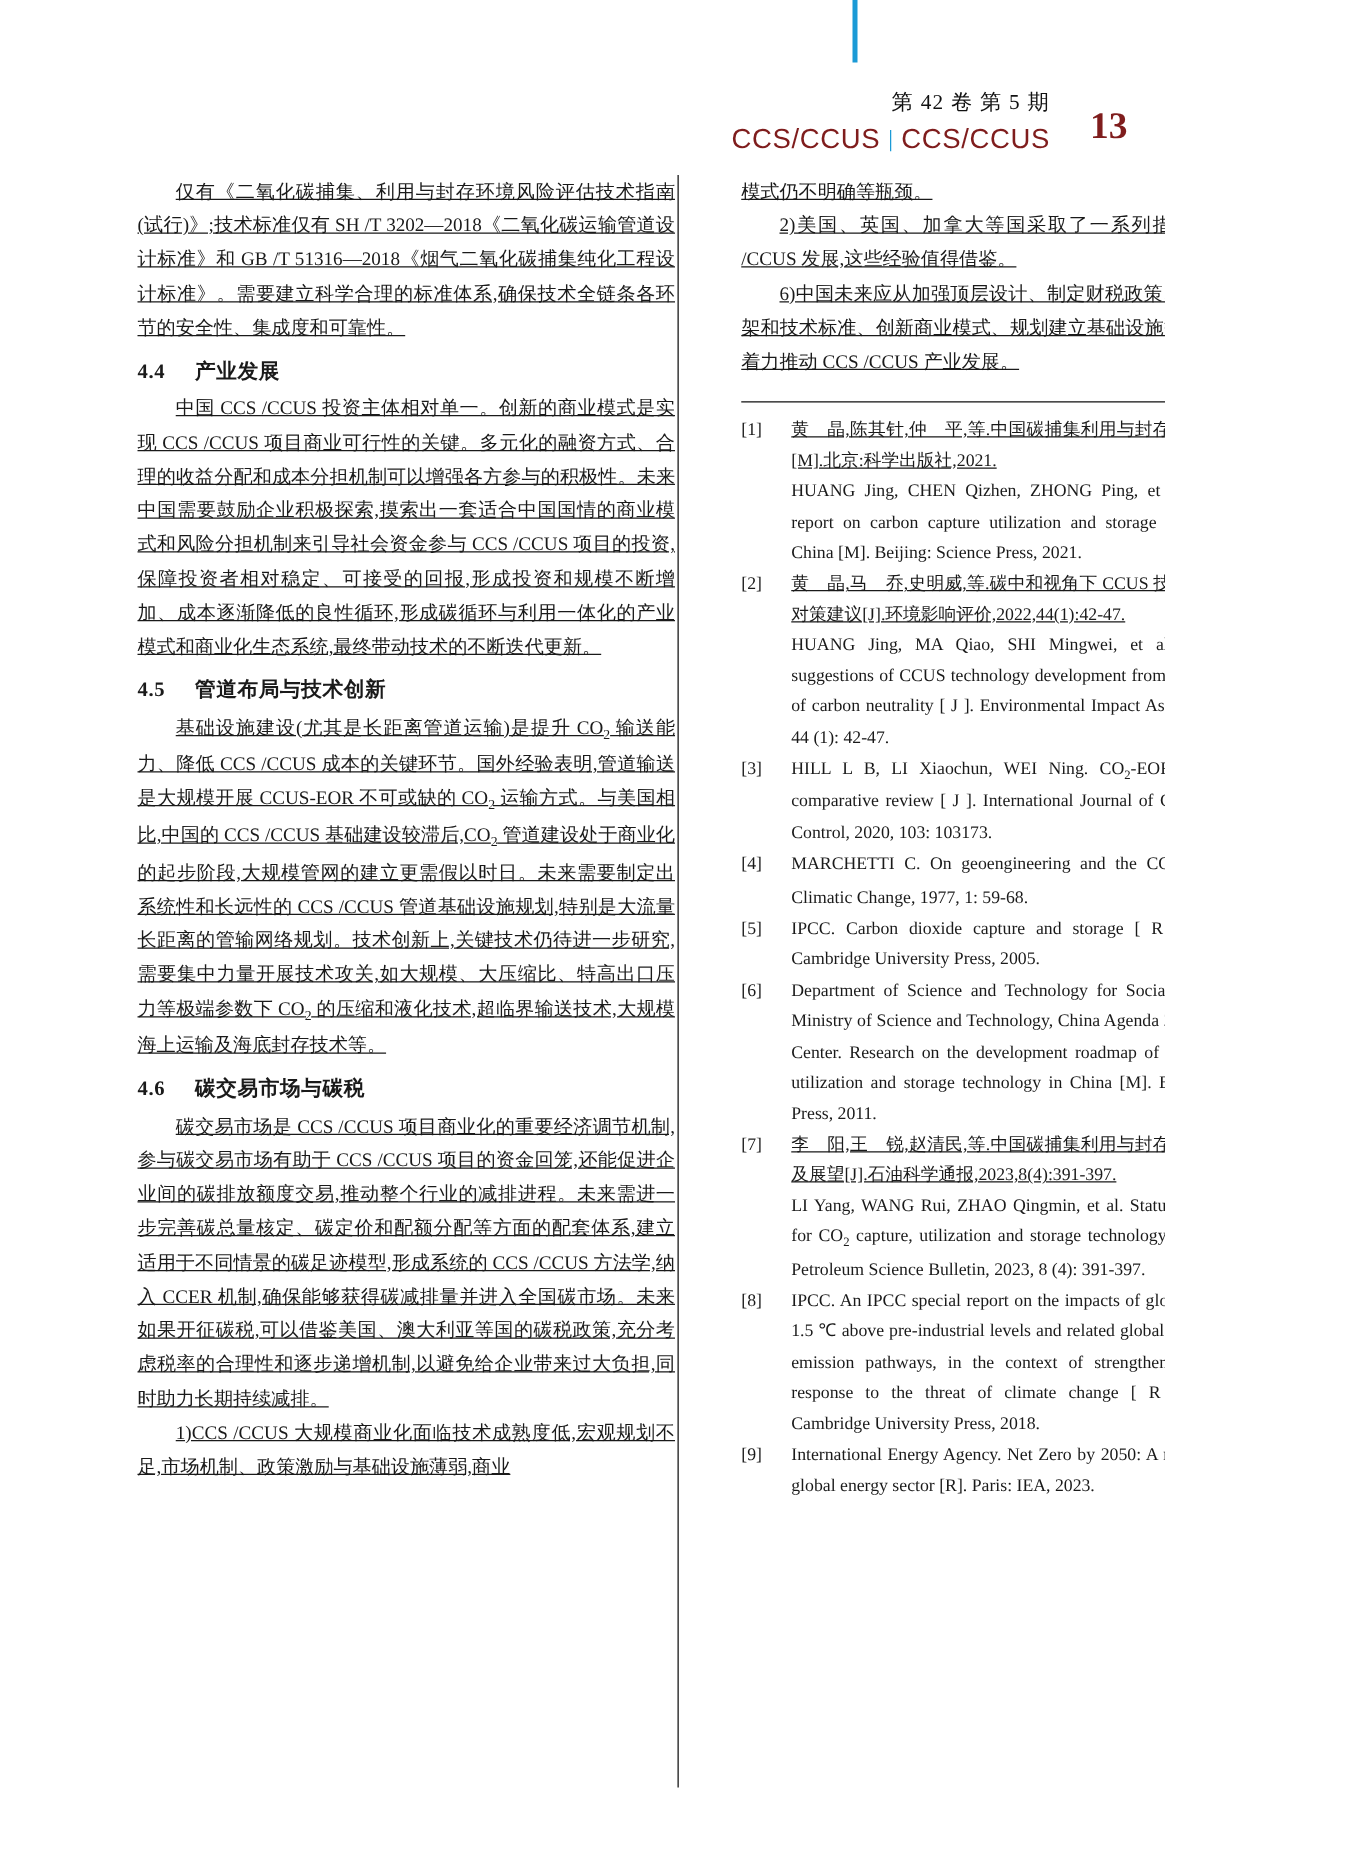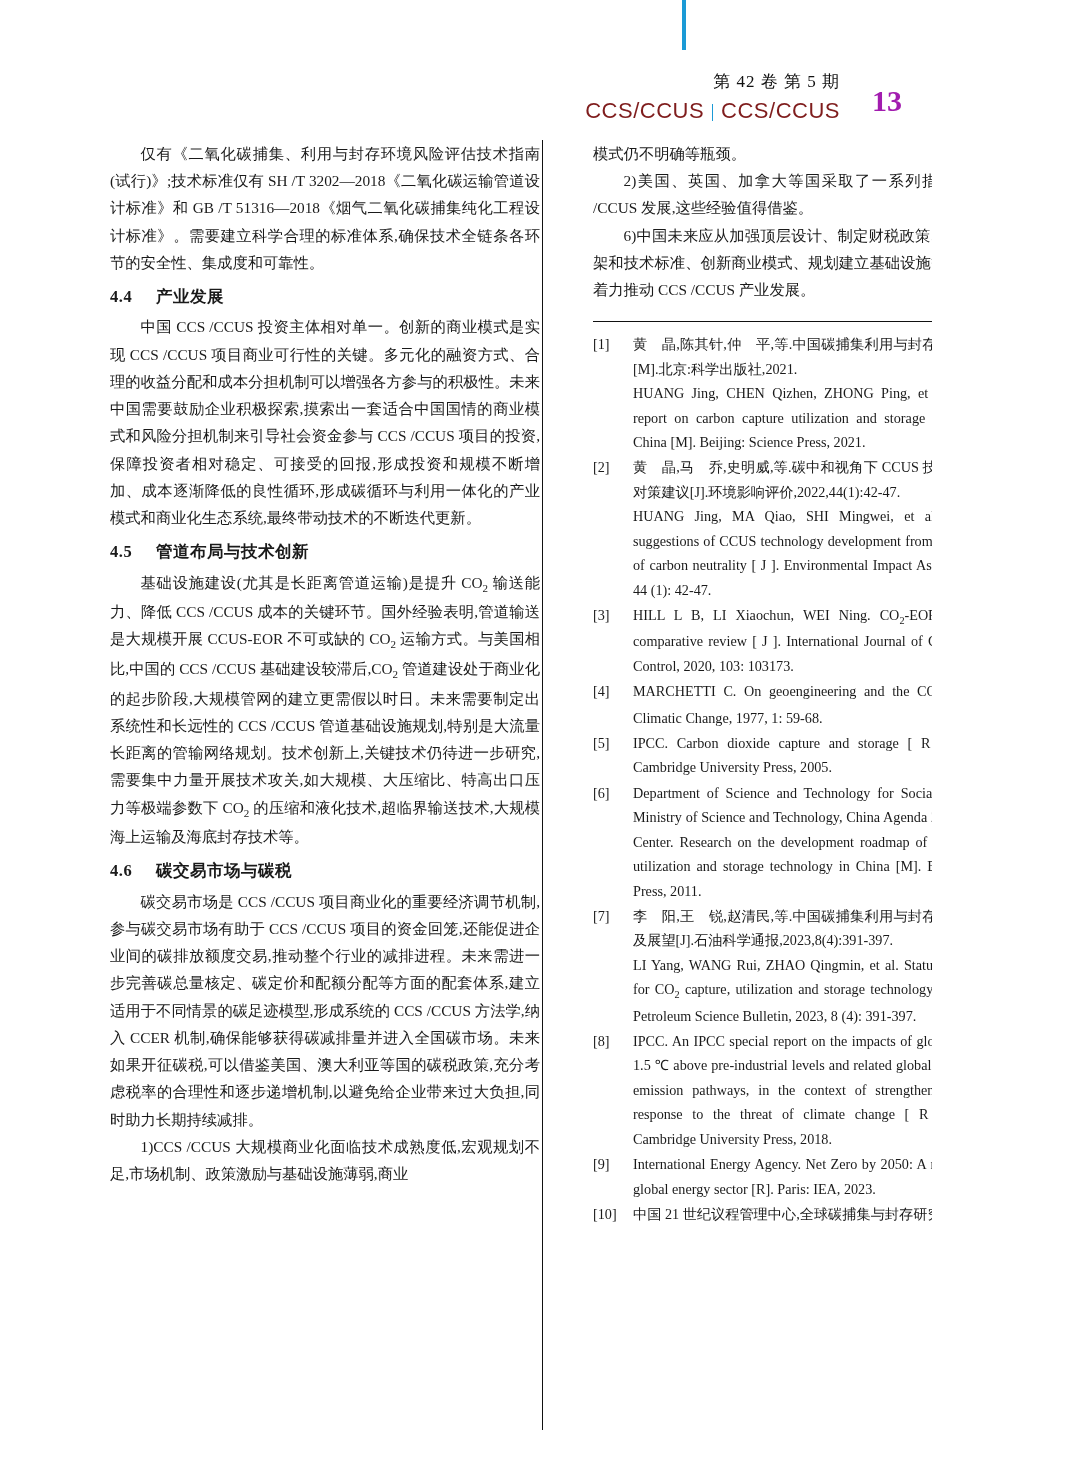--- a/index.html
+++ b/index.html
@@ -56,21 +56,21 @@
     height: 17px;
     background: #1b9ad6;
     margin: 0 8px -3px 8px;
   }
   .header-pageno {
     position: absolute;
     top: 84px;
     right: 30px;
     font-size: 30px;
     font-weight: bold;
-    color: #a21caf;
+    color: #7f1d1d;
     font-family: "Liberation Serif", serif;
     text-align: center;
   }
   
   .col {
     position: absolute;
     top: 140px;
     width: 430px;
     font-size: 15.3px;
     line-height: 1.78;
@@ -84,21 +84,21 @@
     left: 542px;
     width: 1px;
     height: 1290px;
     background: #111;
   }
   p {
     margin: 0;
     text-indent: 2em;
   }
   p.noindent { text-indent: 0; }
-  .cn { font-family: "Liberation Serif", serif; }
+  .cn { font-family: "Liberation Serif", serif; text-decoration: underline; }
   h3.sec {
     font-size: 16.5px;
     font-weight: bold;
     margin: 6px 0 2px 0;
     text-indent: 0;
     letter-spacing: 0.5px;
   }
   h3.sec .num { display: inline-block; min-width: 46px; }
   h2.sec-big {
     font-size: 19px;
@@ -217,20 +217,16 @@
           <span class="en">LI Yang, WANG Rui, ZHAO Qingmin, et al. Status and prospects for CO<sub>2</sub> capture, utilization and storage technology in China [ J ]. Petroleum Science Bulletin, 2023, 8 (4): 391-397.</span>
         </div>
         <div class="ref">
           <span class="label">[8]</span>
           <span class="en">IPCC. An IPCC special report on the impacts of global warming of 1.5 ℃ above pre-industrial levels and related global greenhouse gas emission pathways, in the context of strengthening the global response to the threat of climate change [ R ]. Cambridge: Cambridge University Press, 2018.</span>
         </div>
         <div class="ref">
           <span class="label">[9]</span>
           <span class="en">International Energy Agency. Net Zero by 2050: A roadmap for the global energy sector [R]. Paris: IEA, 2023.</span>
         </div>
-        <div class="ref">
-          <span class="label">[10]</span>
-          <span class="zh cn">中国 21 世纪议程管理中心,全球碳捕集与封存研究院,</span>
-        </div>
       </div>
   </div>
 
 </div>
 
 </body></html>

